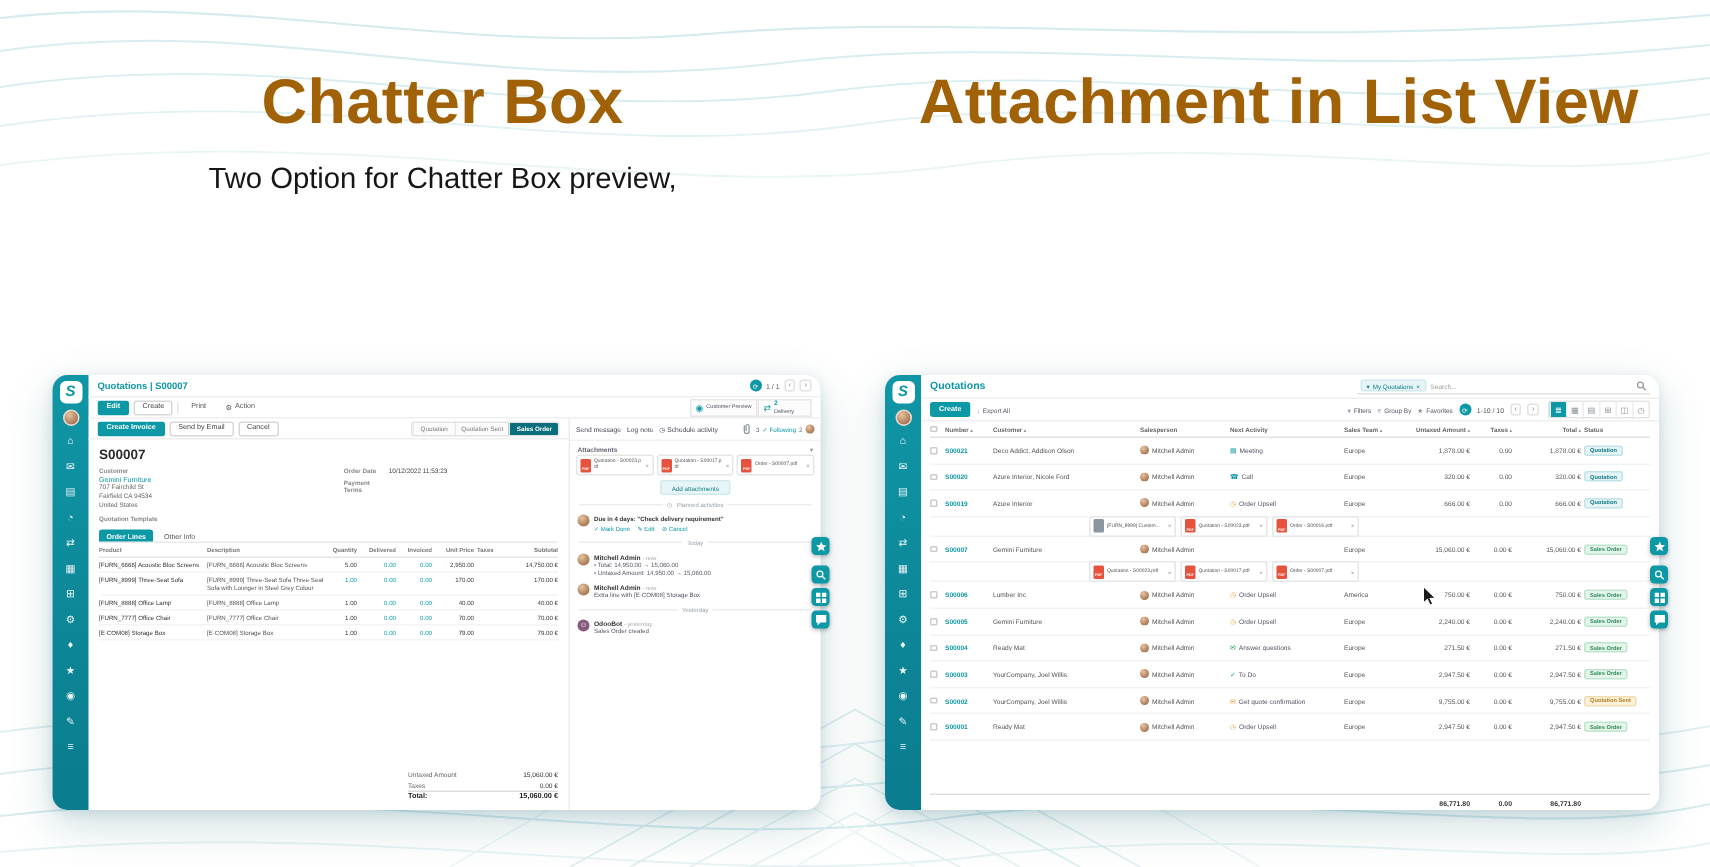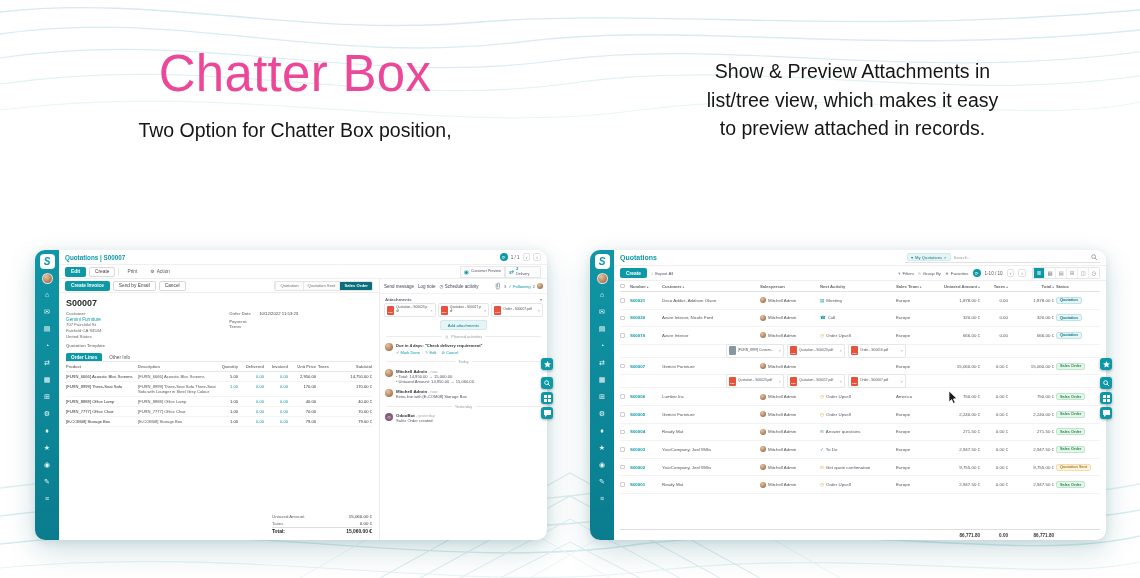--- a/index.html
+++ b/index.html
@@ -5,21 +5,21 @@
 *{margin:0;padding:0;box-sizing:border-box}
 html,body{width:1140px;height:578px;background:#fff;overflow:hidden;font-family:"Liberation Sans",sans-serif}
 .page{position:absolute;inset:0;width:1140px;height:578px;overflow:hidden}
 svg.bgwave{position:absolute;left:0;pointer-events:none}
 .w-top{top:0}.w-bot{bottom:0}
 
 
 .feature{position:absolute;text-align:center}
 .f-left{left:20px;top:44px;width:550px}
 .f-right{left:575px;top:44px;width:555px}
-.f-title{font-size:51px;font-weight:400;color:#ec4899;letter-spacing:.3px}
+.f-title{font-size:42px;font-weight:700;color:#a16207;letter-spacing:.3px}
 .f-desc{margin-top:13px;font-size:19.5px;line-height:1.47;color:#161616}
 
 
 .app-card{position:absolute;top:250px;height:290px;background:#fff;border-radius:10px;display:flex;
  box-shadow:0 10px 30px rgba(10,90,104,.20),0 2px 8px rgba(10,90,104,.12)}
 .card-left{left:35px;width:512px}
 .card-right{left:590px;width:516px}
 .sidebar{width:24px;background:linear-gradient(180deg,#1096a6,#0a7c8d);border-radius:10px 0 0 10px;
  display:flex;flex-direction:column;align-items:center;padding:4px 0;gap:4px;flex-shrink:0}
 .logo{width:15px;height:15px;border-radius:4px;background:#fff;color:#0d98a6;font-weight:700;font-size:10px;
@@ -172,30 +172,26 @@
     <path d="M420 150 L570 68 L720 150" fill="none" stroke="#dceeef" stroke-width="1.1"></path>
     <path d="M460 150 L570 91 L680 150" fill="none" stroke="#e2f1f2" stroke-width="1.1"></path>
     <path d="M500 150 L570 114 L640 150" fill="none" stroke="#e2f1f2" stroke-width="1.1"></path>
     <path d="M300 150 L455 60 L610 150" fill="none" stroke="#ebf6f7" stroke-width="1"></path>
     <path d="M530 150 L685 60 L840 150" fill="none" stroke="#ebf6f7" stroke-width="1"></path>
   </svg>
 
   <div class="feature f-left">
     <div class="f-title">Chatter Box</div>
     <div class="f-desc">
-      <div>Two Option for Chatter Box position,</div>
+      <div>Two Option for Chatter Box preview,</div>
     </div>
   </div>
 
   <div class="feature f-right">
-    <div class="f-desc">
-      <div>Show &amp; Preview Attachments in</div>
-      <div>list/tree view, which makes it easy</div>
-      <div>to preview attached in records.</div>
-    </div>
+    <div class="f-title">Attachment in List View</div>
   </div>
 
   <div class="app-card card-left">
     <div class="sidebar">
       <div class="logo">S</div>
       <div class="avatar"></div>
       <span class="s-ico">⌂</span>
       <span class="s-ico">✉</span>
       <span class="s-ico">▤</span>
       <span class="s-ico">◔</span>

